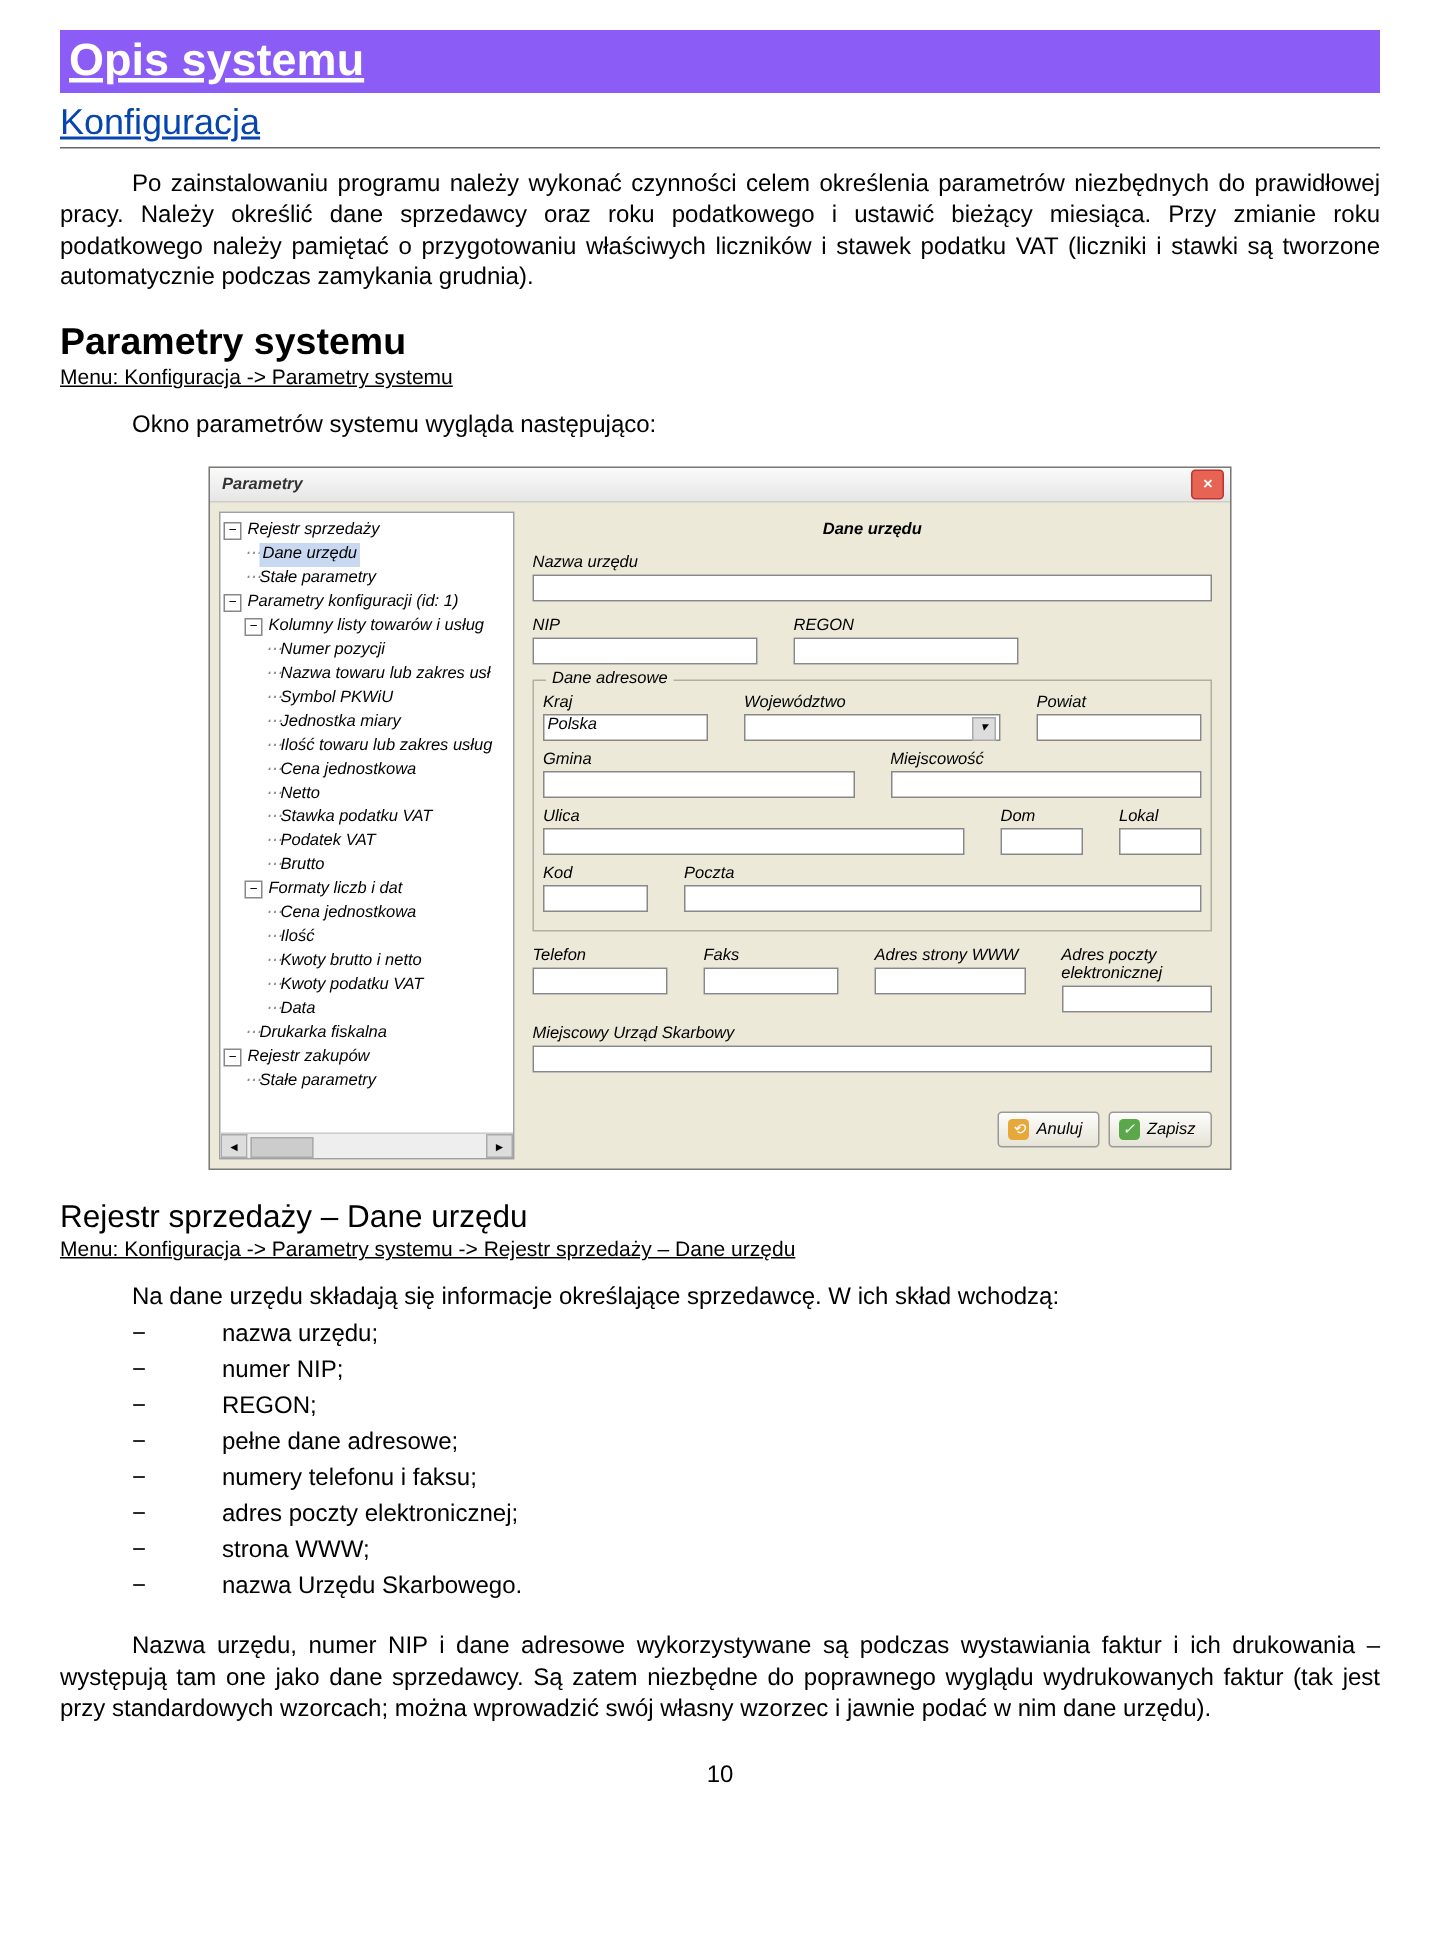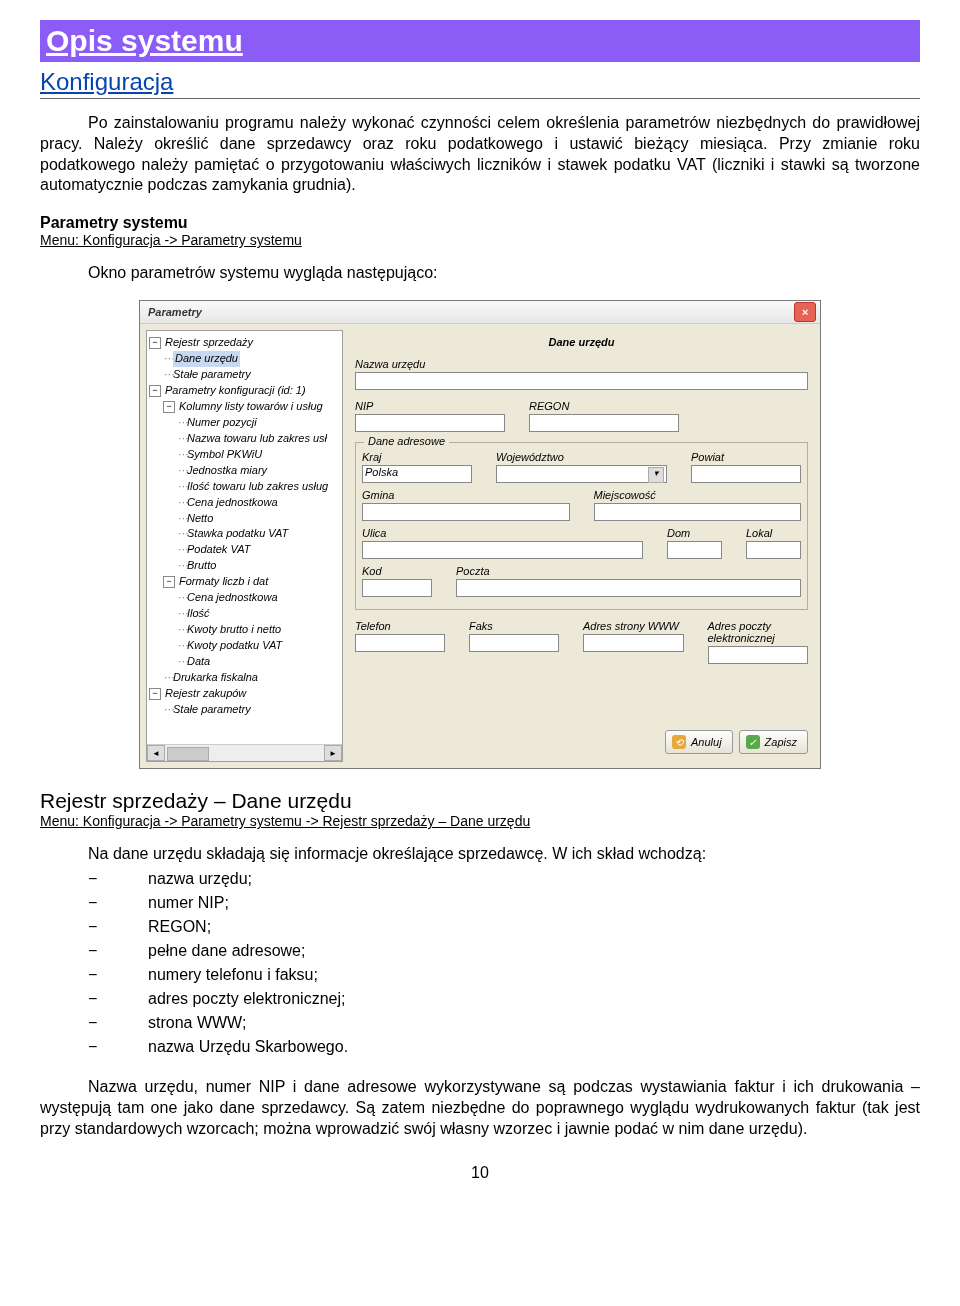--- a/index.html
+++ b/index.html
@@ -32,21 +32,21 @@
   }
   .body-p {
     font-size: 16px;
     color: #000;
     text-align: justify;
     line-height: 1.3;
     margin: 0 0 18px 0;
     text-indent: 48px;
   }
   .sub-heading {
-    font-size: 16px;
+    font-size: 25px;
     font-weight: bold;
     color: #000;
     margin: 0;
   }
   .menu-path {
     font-size: 14px;
     text-decoration: underline;
     margin: 0 0 16px 0;
   }
   .indent-line {
@@ -499,20 +499,24 @@
               </div>
               <div>
                 <span class="form-label">Adres strony WWW</span>
                 <div class="form-input"></div>
               </div>
               <div>
                 <span class="form-label">Adres poczty elektronicznej</span>
                 <div class="form-input"></div>
               </div>
             </div>
+            <div class="form-row" style="margin-top:8px;">
+              <span class="form-label">Miejscowy Urząd Skarbowy</span>
+              <div class="form-input"></div>
+            </div>
           </div>
 
           <div class="btn-bar">
             <div class="btn">
               <span class="ic ic-cancel">⟲</span>
               <span>Anuluj</span>
             </div>
             <div class="btn">
               <span class="ic ic-save">✓</span>
               <span>Zapisz</span>

